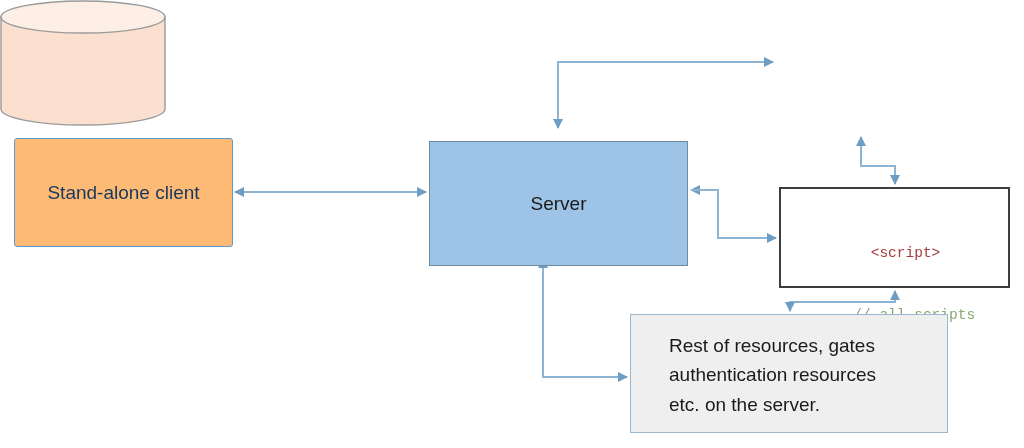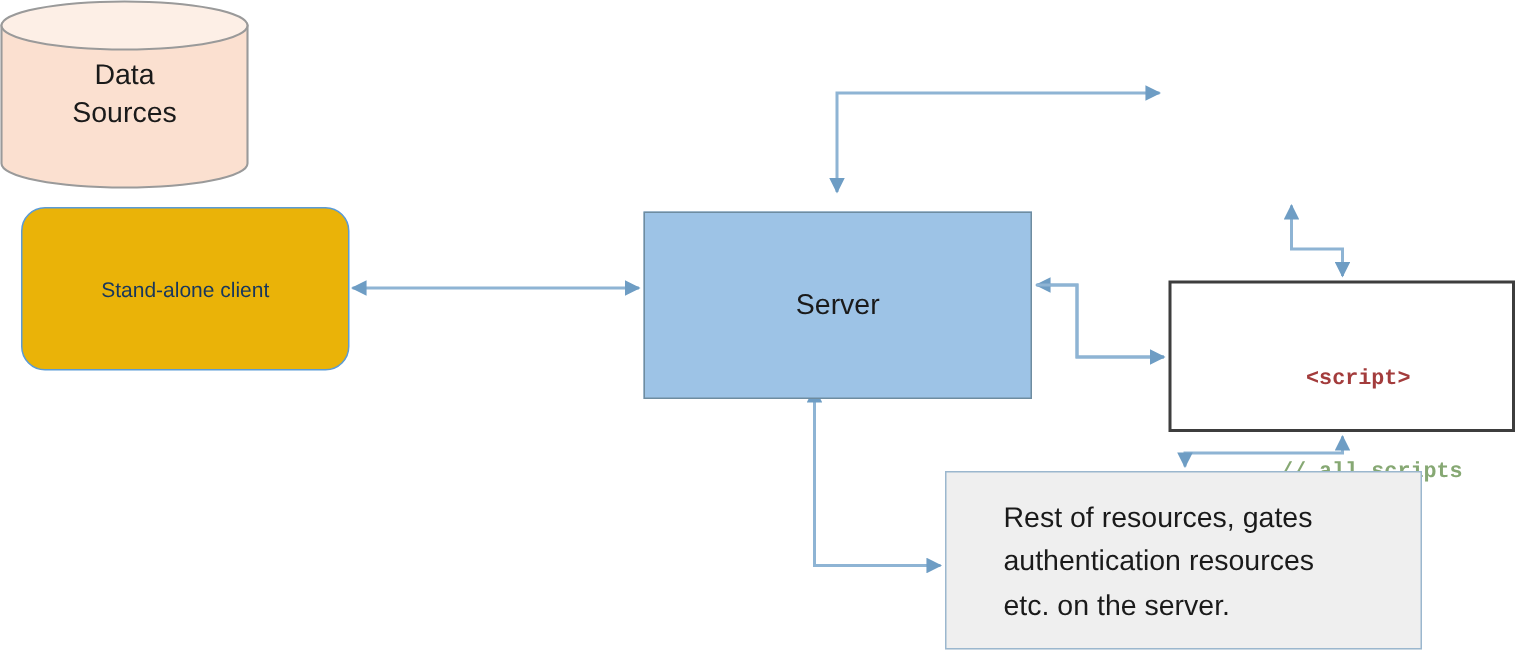--- a/index.html
+++ b/index.html
@@ -23,25 +23,25 @@
     justify-content: center;
     text-align: center;
   }
 
   
   #client {
     left: 14px;
     top: 138px;
     width: 219px;
     height: 109px;
-    background: #eab308;
+    background: #fdba74;
     border: 1px solid #5B9BD5;
-    border-radius: 16px;
+    border-radius: 3px;
     color: #17365D;
-    font-size: 14px;
+    font-size: 19px;
   }
 
   
   #server {
     left: 429px;
     top: 141px;
     width: 259px;
     height: 125px;
     background: #9DC3E6;
     border: 1px solid #6E8CA0;
@@ -79,21 +79,20 @@
     width: 231px;
     height: 101px;
     background: #ffffff;
     border: 2px solid #3d3d3d;
     display: block;
     padding: 13px 0 0 22px;
     font-family: "Liberation Mono", "DejaVu Sans Mono", monospace;
     font-size: 14.5px;
     line-height: 1.42;
     white-space: pre;
-    font-weight: bold;
   }
   .tok-tag { color: #A33C3C; }
   .tok-comment { color: #86A873; }
 
   
   #resources {
     left: 630px;
     top: 314px;
     width: 318px;
     height: 119px;
@@ -155,24 +154,20 @@
 
   <div class="node" id="server">
     <span>Server</span>
   </div>
 
   <div id="datastore">
     <svg width="166" height="126" viewBox="0 0 166 126" xmlns="http://www.w3.org/2000/svg">
       <path d="M 1 17 L 1 109 A 82 16 0 0 0 165 109 L 165 17 Z" fill="#FBE0D0" stroke="#9A9A9A" stroke-width="1.4"></path>
       <ellipse cx="83" cy="17" rx="82" ry="16" fill="#FDEFE6" stroke="#9A9A9A" stroke-width="1.4"></ellipse>
     </svg>
-    <div class="ds-label">
-      <div>Data</div>
-      <div>Sources</div>
-    </div>
   </div>
 
   <div class="node" id="scriptbox">
     <div class="tok-tag">&lt;script&gt;</div>
     <div class="tok-comment">  // all scripts</div>
     <div class="tok-tag">&lt;/script&gt;</div>
   </div>
 
   <div class="node" id="resources">
     <div>Rest of resources, gates</div>

